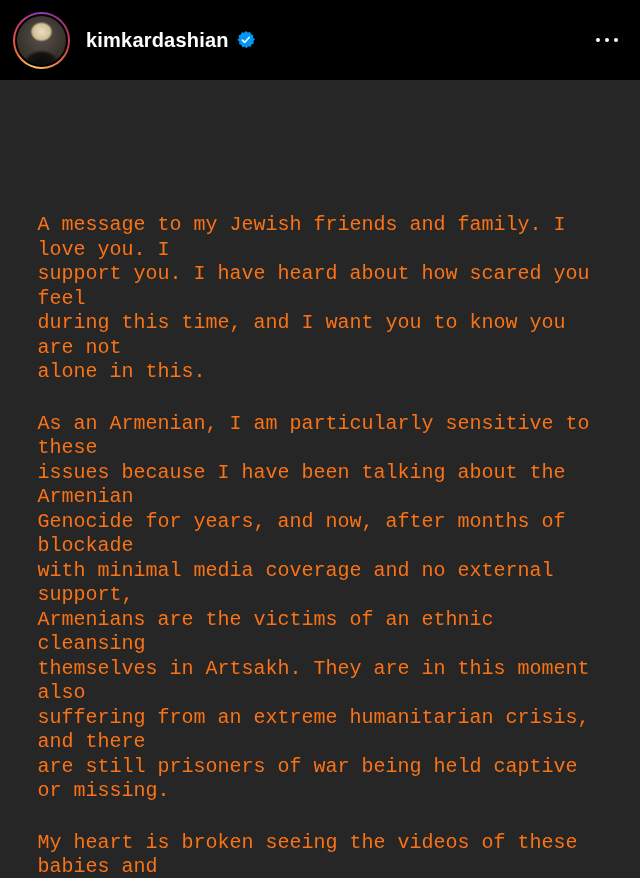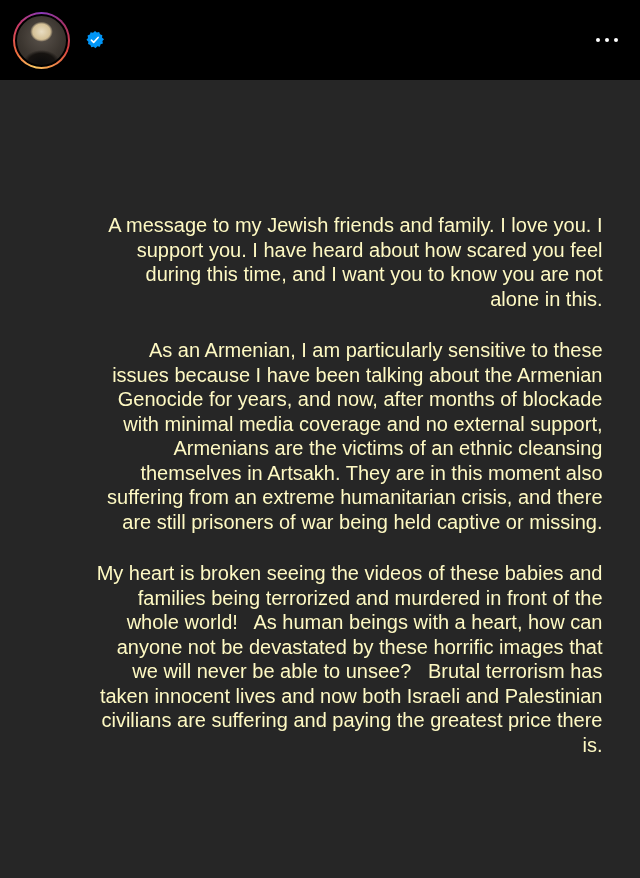--- a/index.html
+++ b/index.html
@@ -86,38 +86,39 @@
   .post-image {
     flex: 1 1 auto;
     height: 798px;
     background: #262626;
     box-sizing: border-box;
     padding: 133px 30px 0;
   }
   .post-paragraph {
     margin: 0 auto 27px;
     max-width: 565px;
-    color: #fef9c3;
-    font-family: Liberation Sans, sans-serif;
+    color: #f97316;
+    font-family: Liberation Mono, monospace;
     font-size: 20px;
     line-height: 24.5px;
-    text-align: right;
+    text-align: left;
     white-space: pre-line;
   }
 </style>
 </head>
 <body>
 
 <div class="screen">
 
   <header class="post-header">
     <div class="avatar-ring">
       <div class="avatar"></div>
     </div>
     <div class="username-row">
+      <span class="username">kimkardashian</span>
       <span class="verified-badge-wrap">
         <svg class="verified-badge" viewBox="0 0 24 24" aria-hidden="true">
           <path fill="#0095f6" d="M12 0l2.4 2.1 3.1-.7 1.2 3 3.1 1.1-.5 3.2L24 11l-2.1 2.4.6 3.2-3 1.2-1.1 3.1-3.2-.5L12.6 23l-2.4-2.1-3.2.6-1.2-3-3.1-1.1.5-3.2L.6 11.6l2.1-2.4-.6-3.2 3-1.2L6.2 1.7l3.2.5z"></path>
           <path d="M7.2 12.2l3 3 6-6.6" stroke="#ffffff" stroke-width="2.1" fill="none" stroke-linecap="round" stroke-linejoin="round"></path>
         </svg>
       </span>
     </div>
     <button class="more-options" aria-label="More options">
       <span class="dot"></span>
       <span class="dot"></span>

